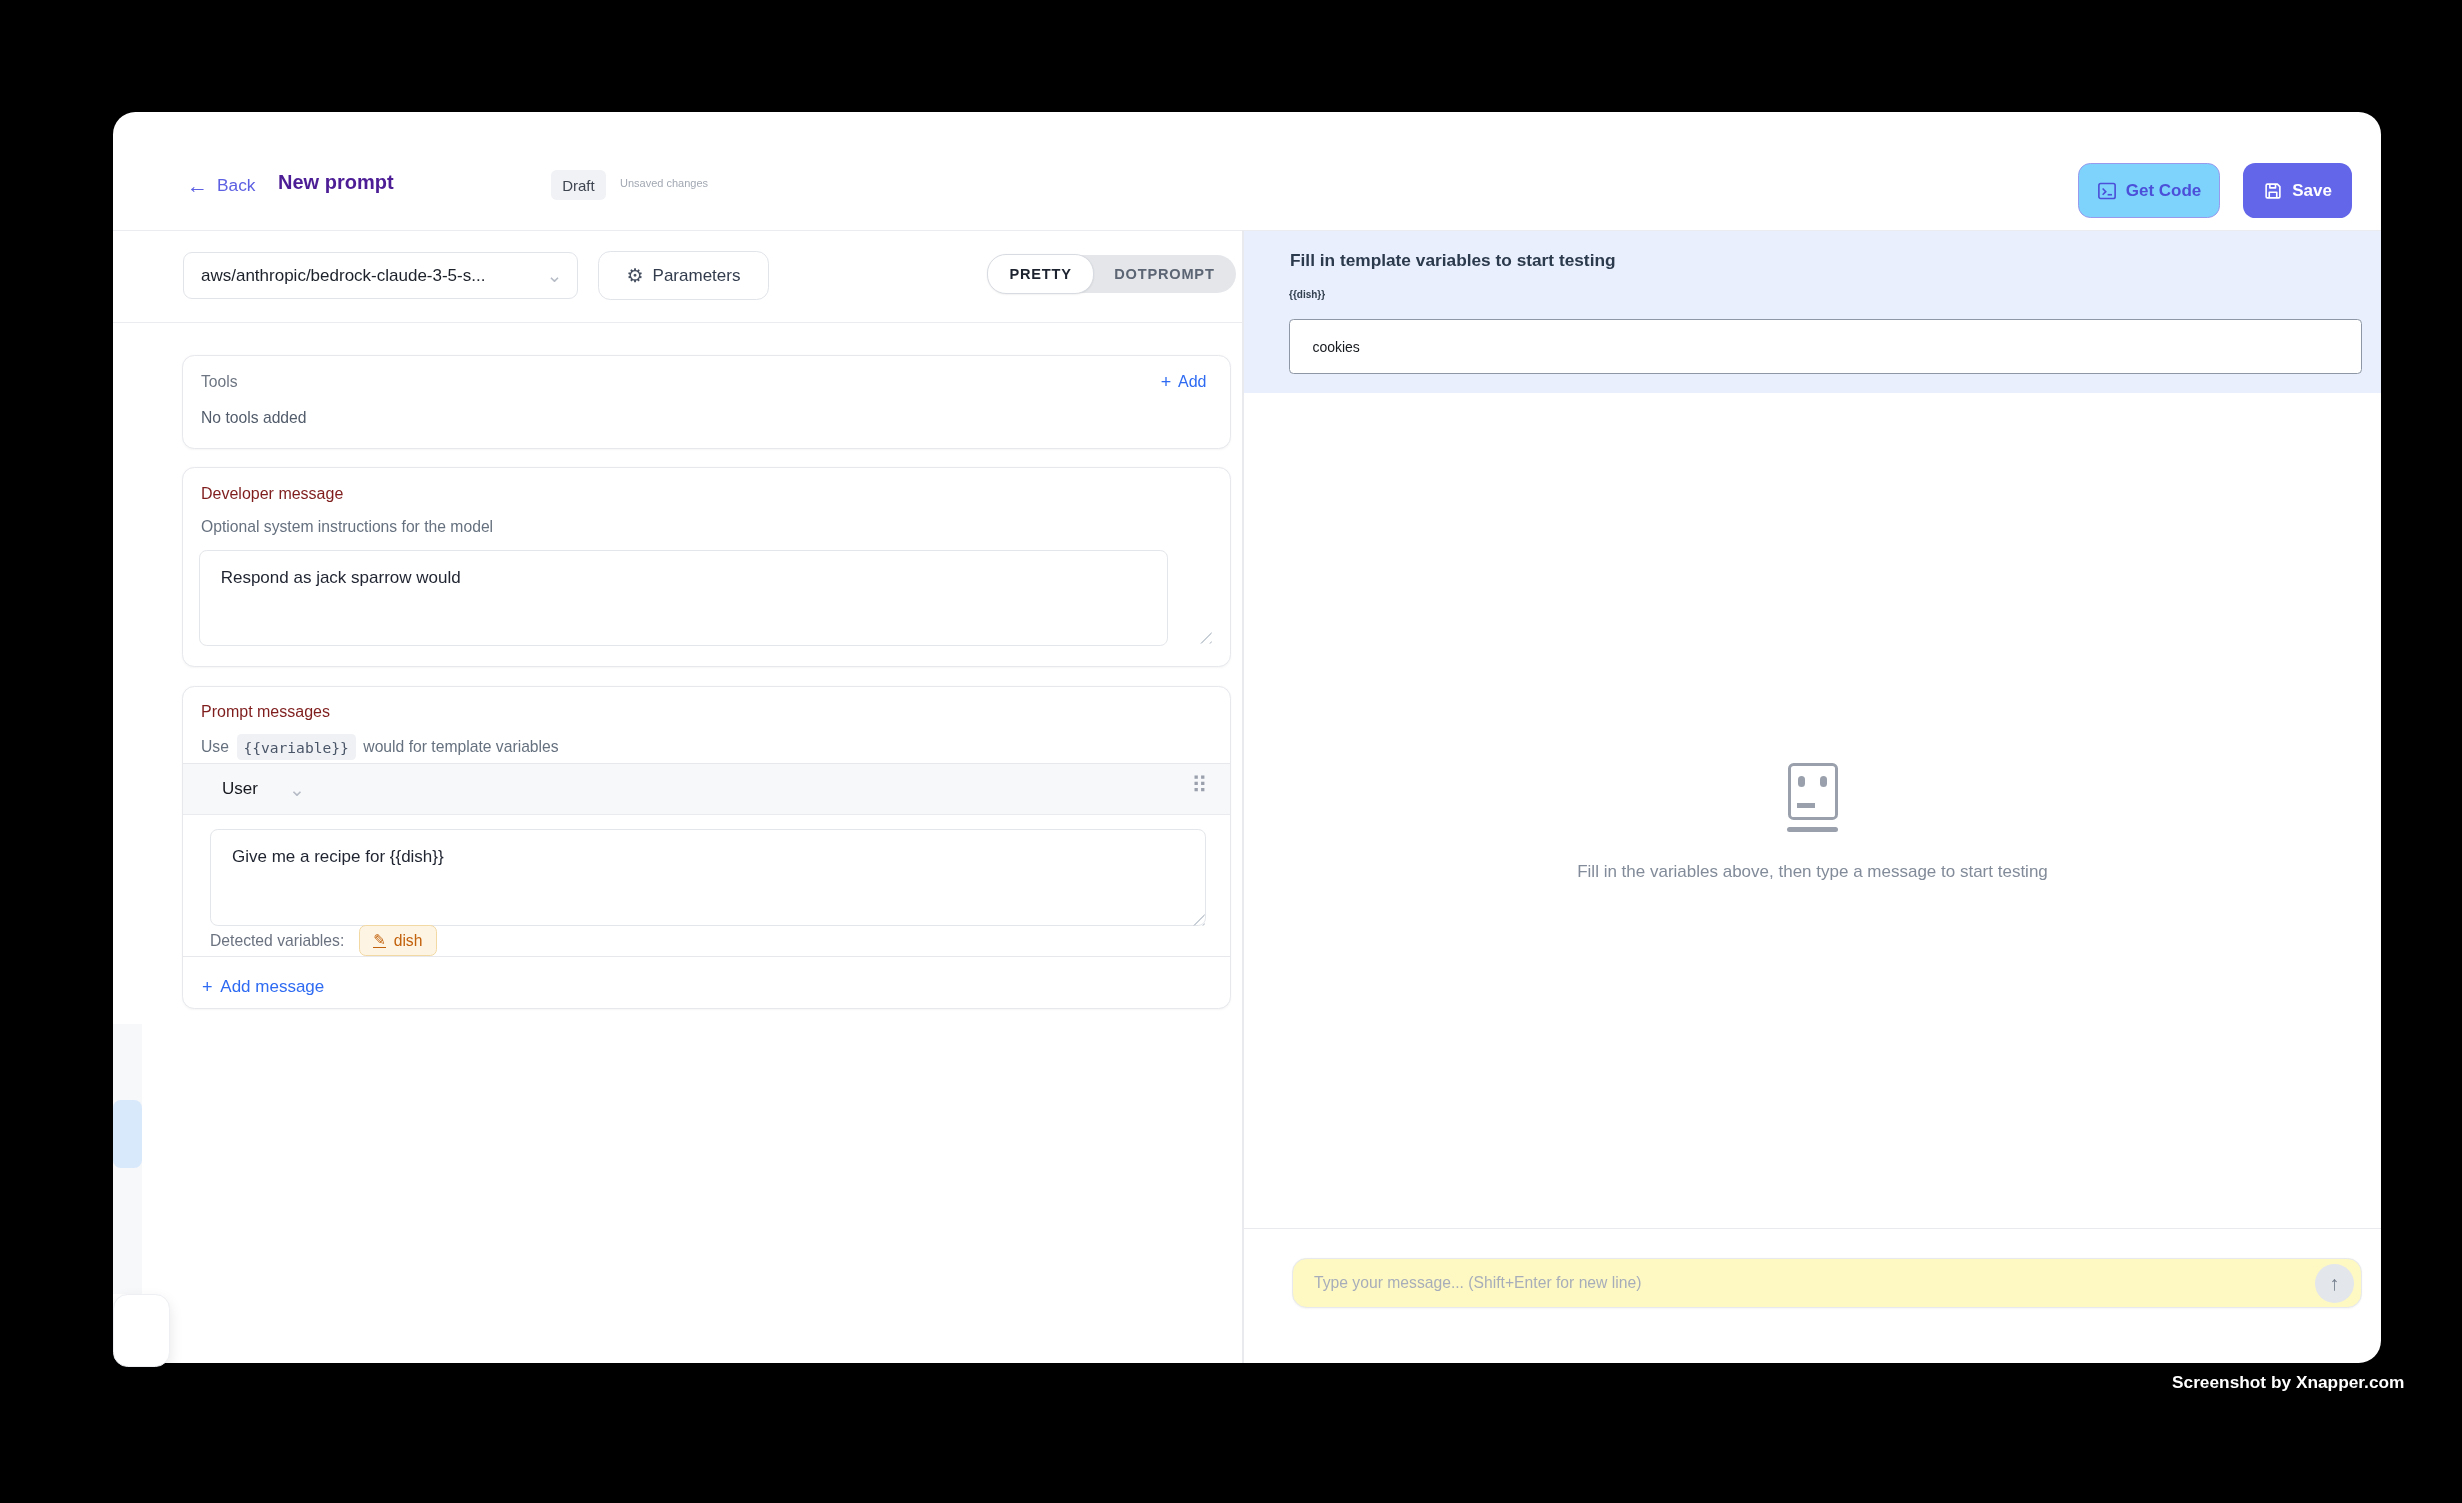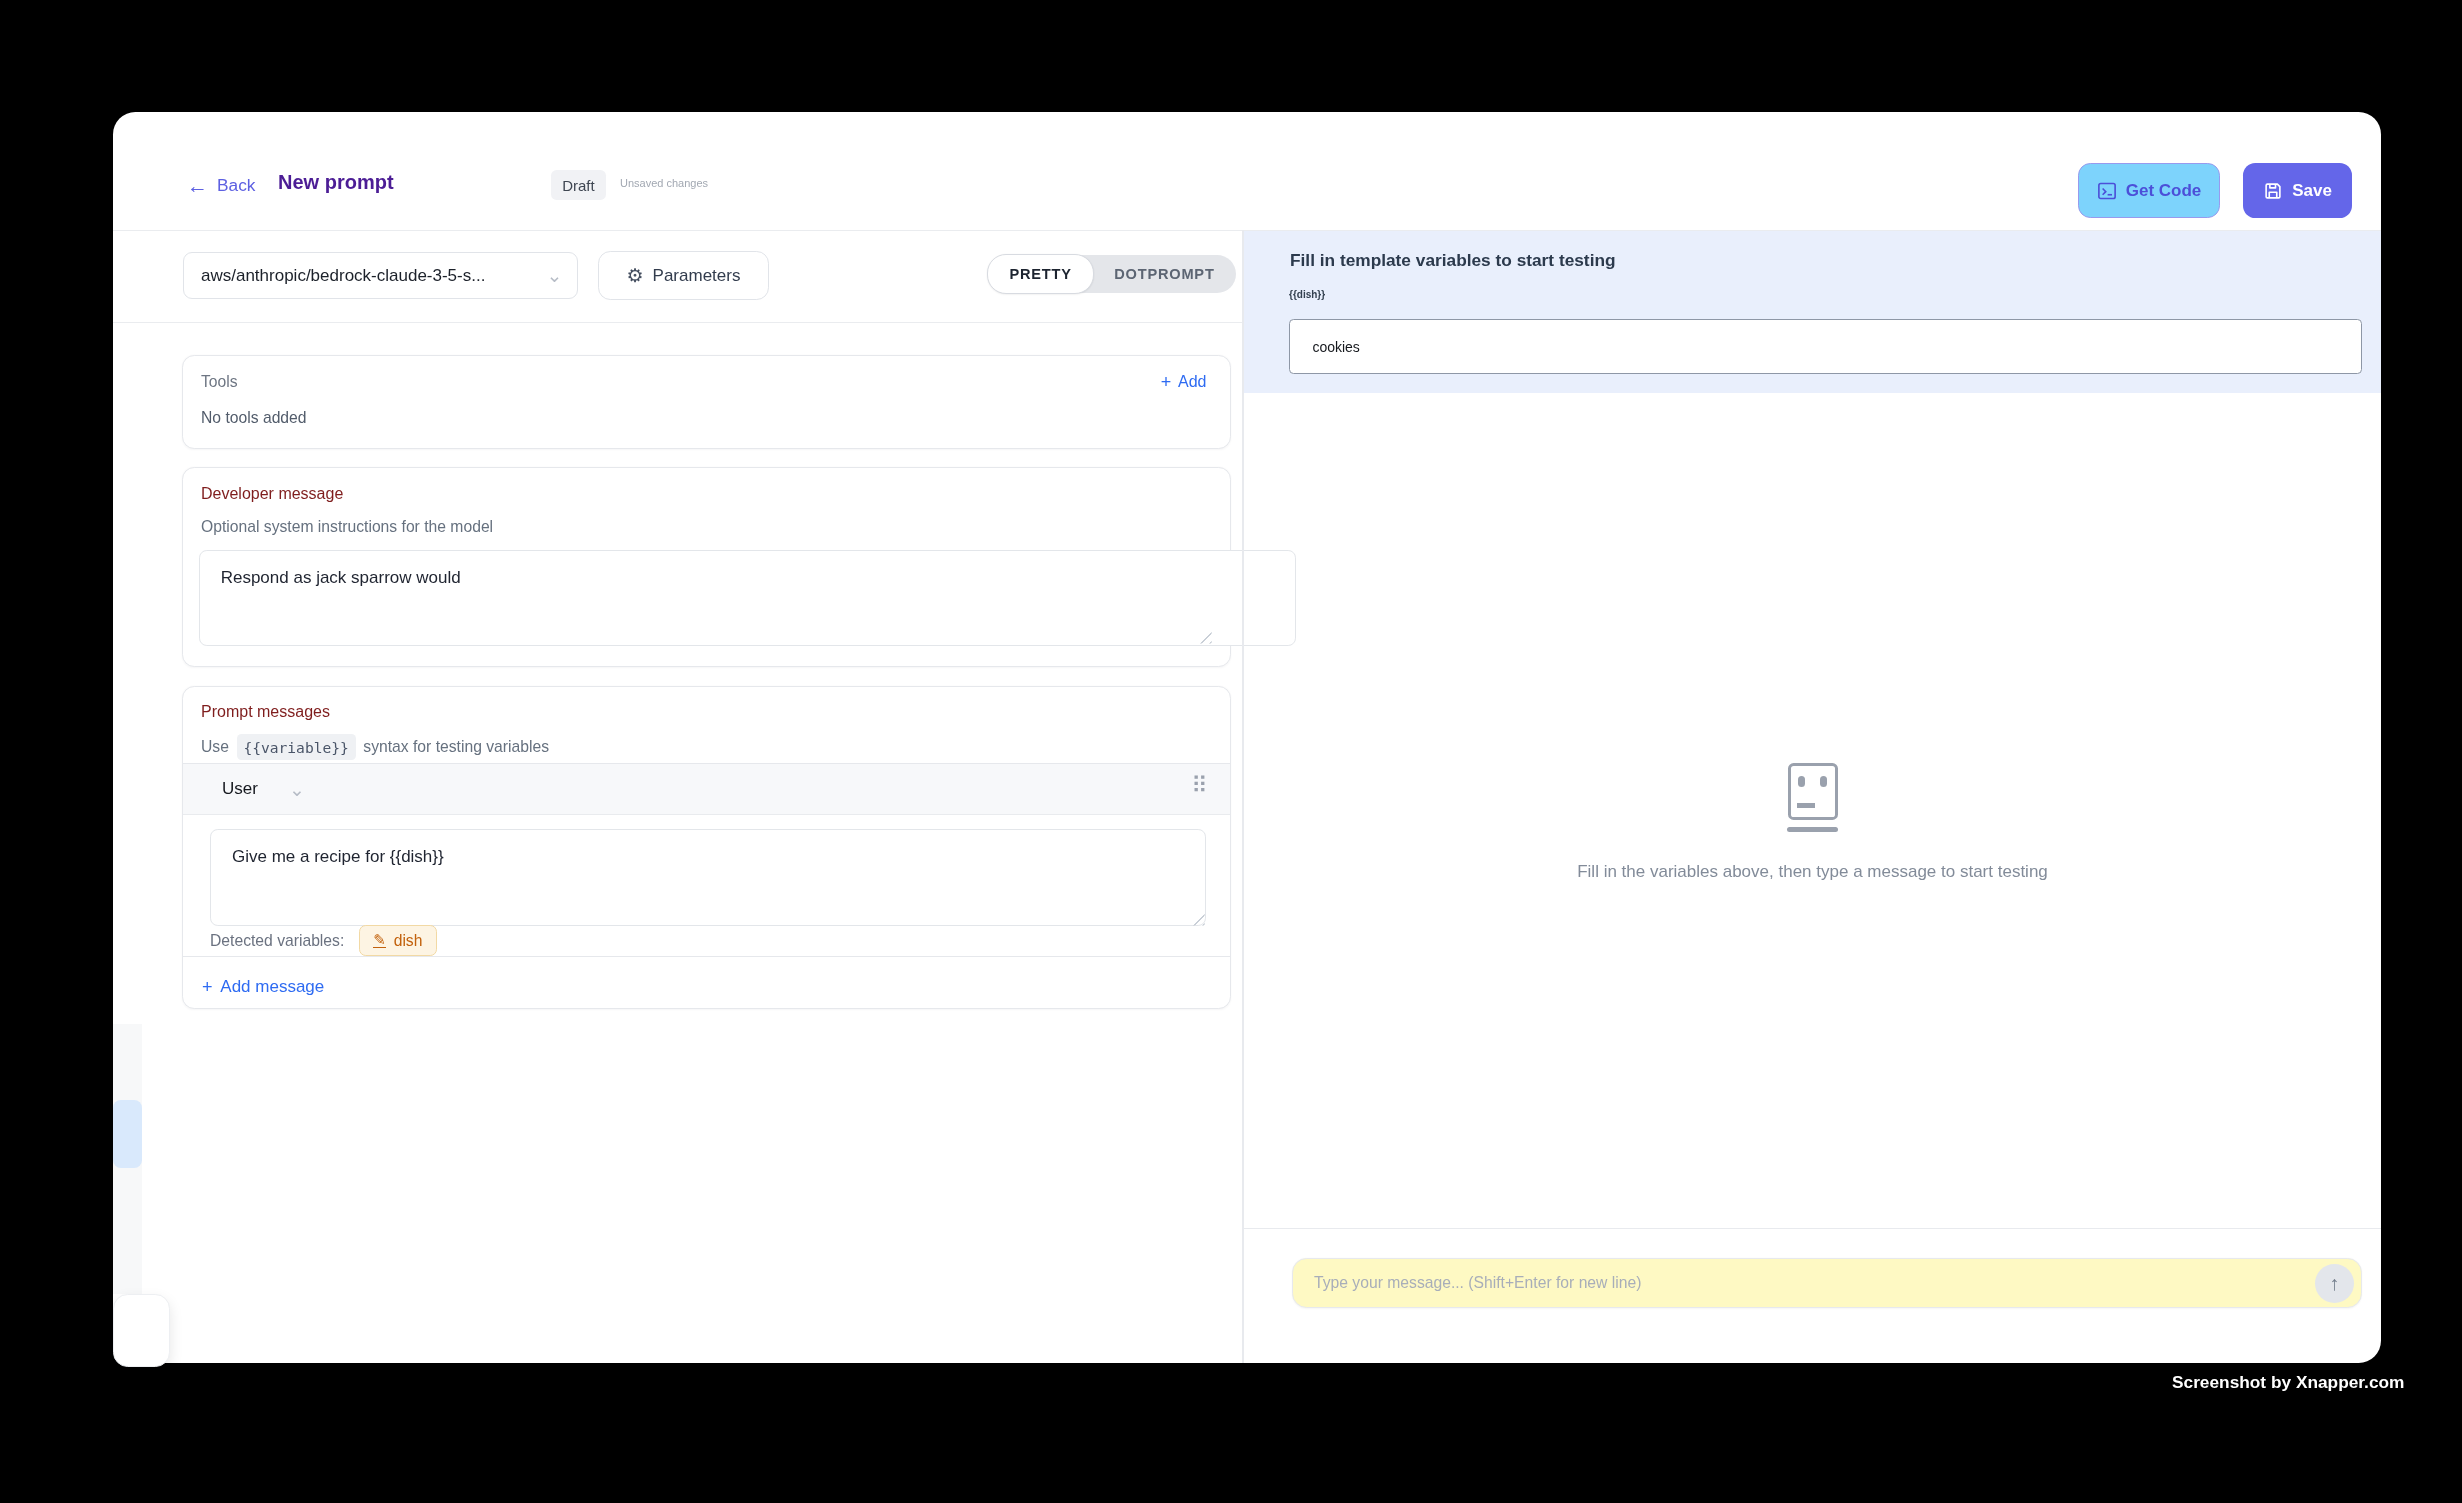--- a/index.html
+++ b/index.html
@@ -174,30 +174,30 @@
       <div class="tools-add">
         <span class="plus">+</span>
         <span>Add</span>
       </div>
       <div class="tools-empty">No tools added</div>
     </div>
 
     <div class="panel-card dev-card">
       <div class="slate-label" style="top:17px;">Developer message</div>
       <div class="sub-label" style="top:50px;">Optional system instructions for the model</div>
-      <textarea class="ta" style="left: 15.7px; top: 82px; width: 1097px; height: 96px;">Respond as jack sparrow would</textarea>
+      <textarea class="ta" style="left: 15.7px; top: 82px; width: 969px; height: 96px;">Respond as jack sparrow would</textarea>
       <div class="resize-corner" style="left:1014px;top:161px;"></div>
     </div>
 
     <div class="panel-card prompt-card">
       <div class="slate-label" style="top:15.7px;">Prompt messages</div>
       <div class="syntax-row">
         <span>Use</span>
         <span class="code-chip">{{variable}}</span>
-        <span>syntax for testing variables</span>
+        <span>would for template variables</span>
       </div>
 
       <div class="msg-block">
         <div class="msg-head">
           <div class="role-select">
             <span class="role-val">User</span>
             <span class="chev">⌄</span>
           </div>
           <div class="drag-handle">⠿</div>
         </div>

